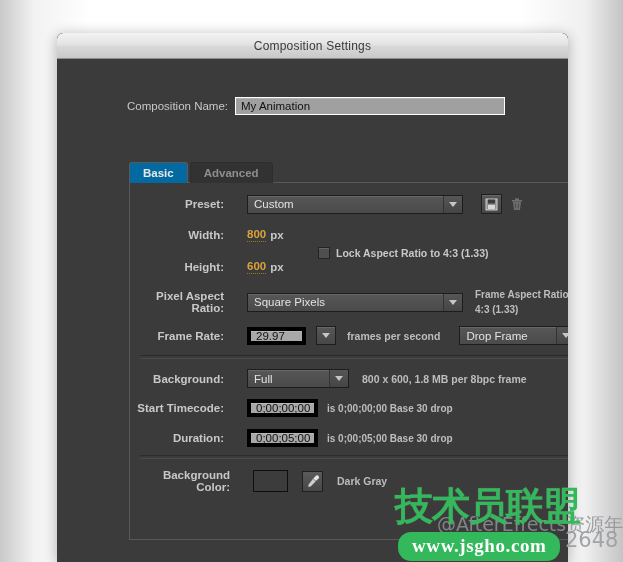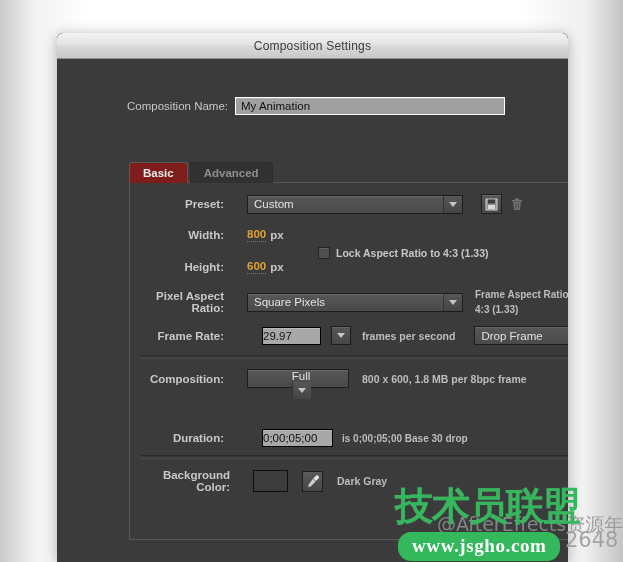--- a/index.html
+++ b/index.html
@@ -106,21 +106,21 @@
     align-items: center;
     font-size: 11.5px;
     font-weight: bold;
     border-radius: 3px 3px 0 0;
     border: 1px solid #2b2b2b;
     border-bottom: none;
     cursor: pointer;
     box-sizing: border-box;
   }
   .tab.active {
-    background: #7f1d1d;
+    background: #0369a1;
     color: #e8e8e8;
     border-color: #5a5a5a;
     position: relative;
     z-index: 2;
   }
   .tab.inactive {
     background: #323232;
     color: #8e8e8e;
     border-color: #2d2d2d;
     margin-left: 2px;
@@ -203,29 +203,29 @@
     justify-content: center;
     cursor: pointer;
     box-sizing: border-box;
     box-shadow: inset 0 1px 0 rgba(255,255,255,0.10);
   }
 
   
   .txtfield {
     height: 18px;
     background: #a8a8a8;
-    border: 1px solid #000000;
+    border: 4px solid #000000;
     font-size: 11.5px;
     color: #111;
     display: flex;
     align-items: center;
+    padding-left: 5px;
     box-sizing: border-box;
     cursor: text;
     box-shadow: inset 0 1px 0 rgba(255,255,255,0.2);
-    margin-left: 15px;
   }
 
   
   .scrub {
     font-size: 11.5px;
     color: #d9a23c;
     font-weight: bold;
     border-bottom: 1px dotted #9c7528;
     cursor: ew-resize;
     line-height: 13px;
@@ -474,30 +474,35 @@
           <span>Drop Frame</span>
           <span class="dd-arrow">
               <span class="caret"></span>
             </span>
         </div>
       </div>
 
       <div class="sep" style="top:172px;"></div>
 
       <div class="row" style="top:186px;">
-        <div class="lbl lbl-w">Composition:</div>
-        <div class="dropdown" style="width:102px;flex-direction:column;">
+        <div class="lbl lbl-w">Background:</div>
+        <div class="dropdown" style="width:102px;">
           <span>Full</span>
           <span class="dd-arrow">
               <span class="caret"></span>
             </span>
         </div>
         <span class="info" style="margin-left:13px;">800 x 600, 1.8 MB per 8bpc frame</span>
       </div>
 
+      <div class="row" style="top:216px;">
+        <div class="lbl lbl-w">Start Timecode:</div>
+        <div class="txtfield" style="width:71px;">0;00;00;00</div>
+        <span class="info-small" style="margin-left:9px;">is 0;00;00;00  Base 30  drop</span>
+      </div>
 
       <div class="row" style="top:246px;">
         <div class="lbl lbl-w">Duration:</div>
         <div class="txtfield" style="width:71px;">0;00;05;00</div>
         <span class="info-small" style="margin-left:9px;">is 0;00;05;00  Base 30  drop</span>
       </div>
 
       <div class="sep" style="top:272px;"></div>
 
       <div class="row" style="top:286px;">

